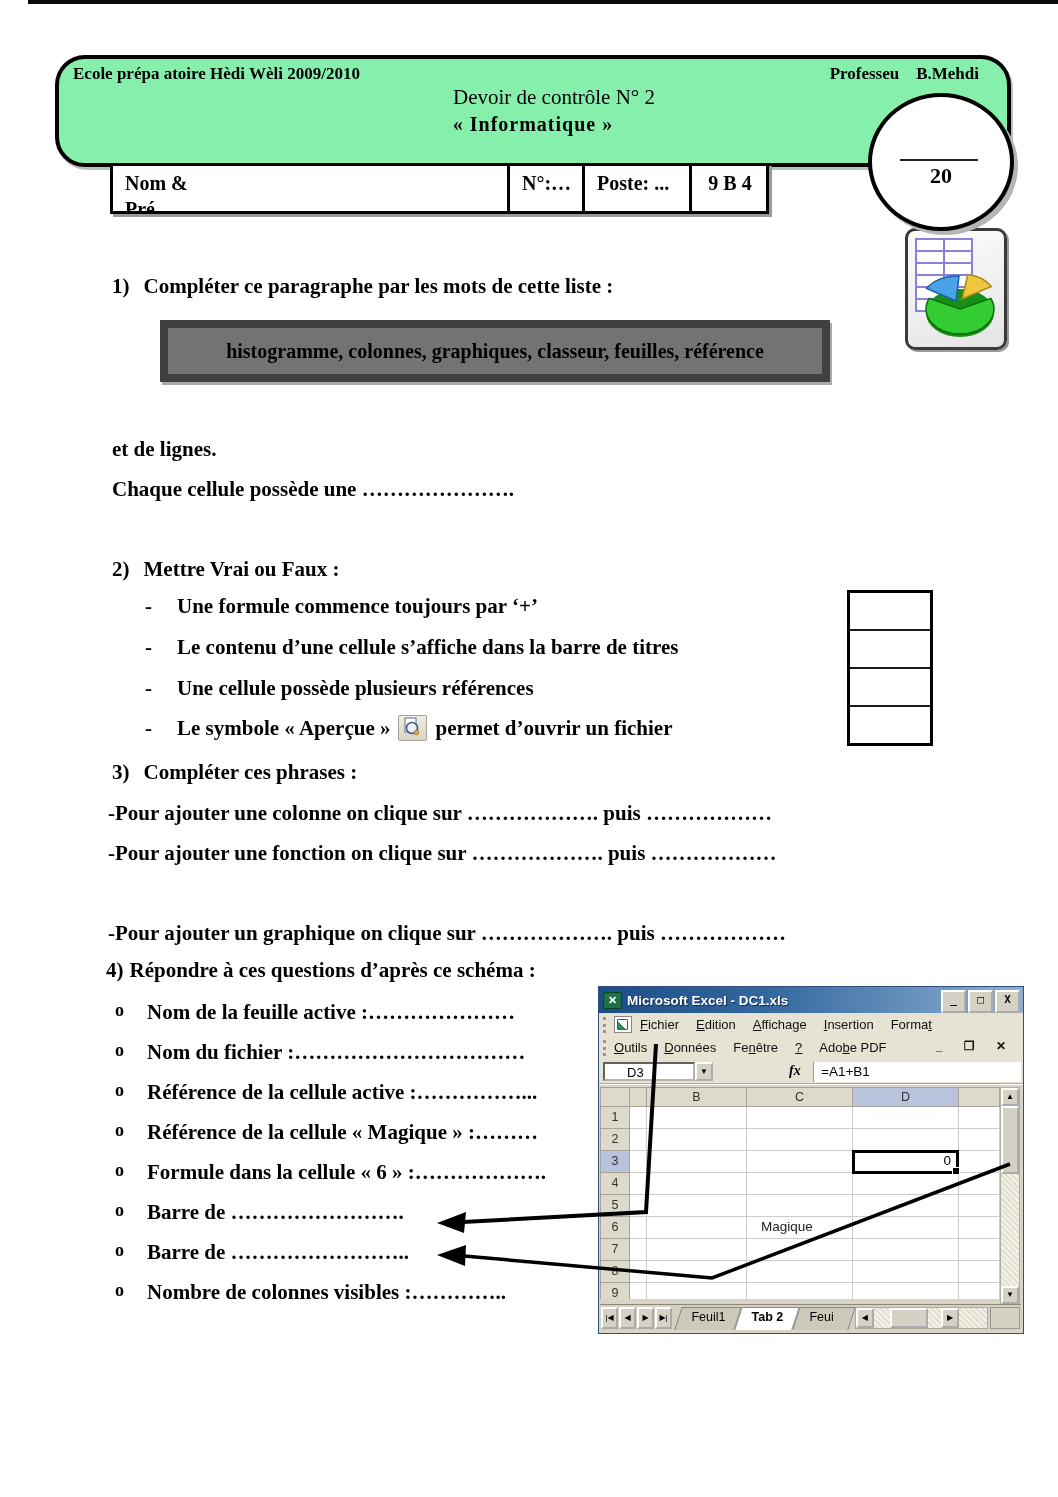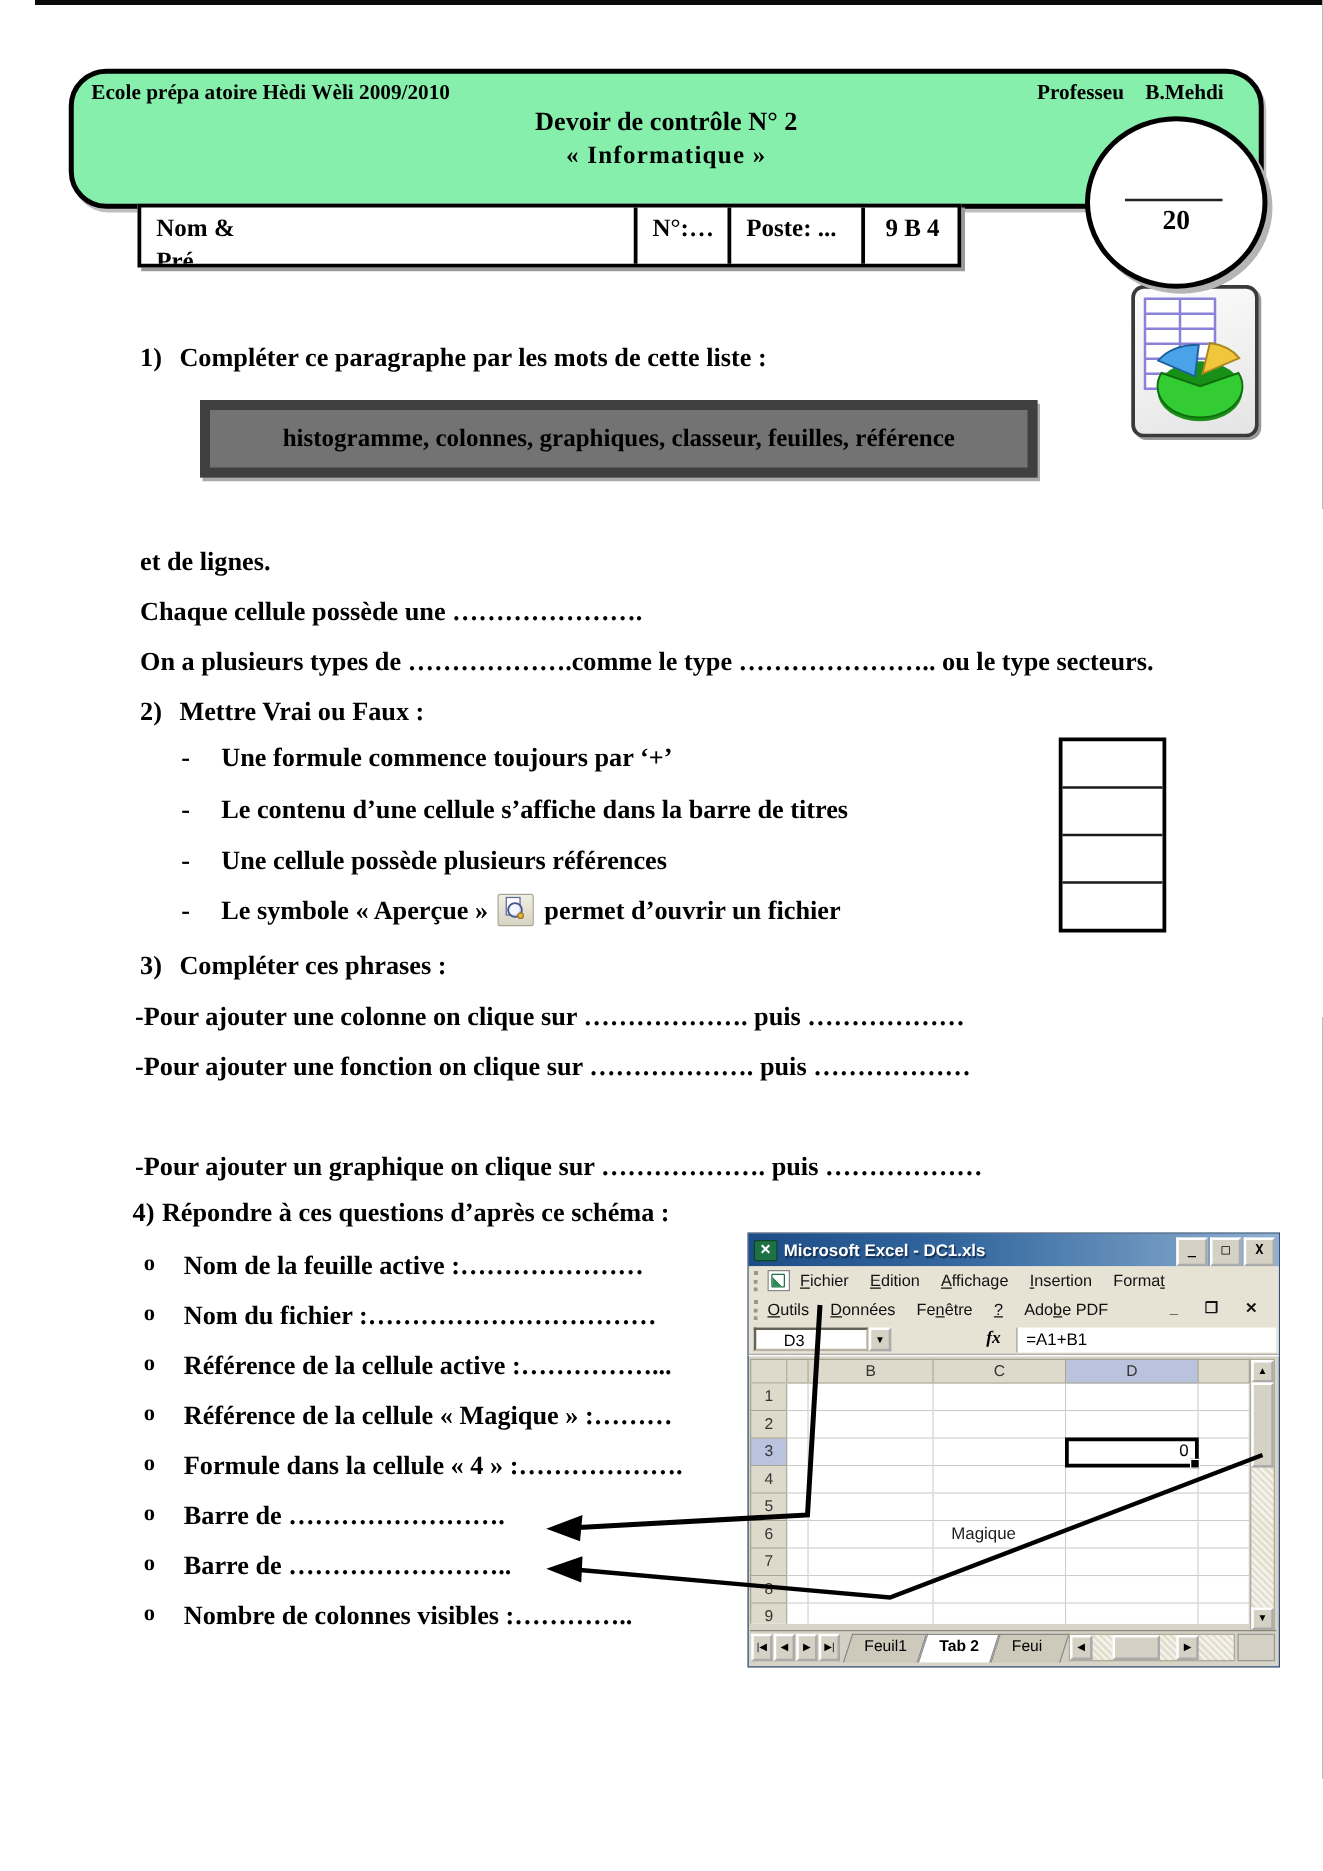--- a/index.html
+++ b/index.html
@@ -8,21 +8,21 @@
   .abs{position:absolute;}
 
   
   #scan-top{left:28px;top:0;width:1030px;height:4px;background:#0a0a0a;}
 
   
   #header-box{left:55px;top:55px;width:948px;height:104px;border:4px solid #000;border-radius:30px;
               background:#86efac;box-shadow:2px 3px 0 #bfbfbf;}
   #school{left:14px;top:5px;font-size:17px;font-weight:700;}
   #professor{right:28px;top:5px;font-size:17px;font-weight:700;white-space:pre;}
-  #exam-title{left:0;top:26px;width:100%;text-align:center;font-size:21px;font-weight:700;}
+  #exam-title{left:0;top:26px;width:100%;text-align:center;font-size:21px;font-weight:400;padding-left:21px;}
   #exam-subtitle{left:0;top:54px;width:100%;text-align:center;font-size:20px;font-weight:700;letter-spacing:1px;}
   #score-ellipse{left:868px;top:93px;width:138px;height:130px;border:4px solid #000;border-radius:50%;
                  background:#fff;box-shadow:4px 4px 0 #b5b5b5;z-index:5;}
   #score-line{left:28px;top:62px;width:78px;border-top:2.5px solid #222;}
   #score-value{left:0;top:66px;width:100%;text-align:center;font-size:22px;font-weight:700;}
 
   
   #info-table{left:110px;top:163px;height:45px;display:flex;border:3px solid #000;background:#fff;
               box-shadow:3px 3px 0 #9a9a9a;z-index:2;}
   .info-cell{border-right:3px solid #000;overflow:hidden;font-size:20px;padding:4px 10px 0 12px;
@@ -182,21 +182,20 @@
     </svg>
   </div>
 
   <div class="abs qheader" style="left:112px;top:274px;">
     <span class="qnum">1)</span><span>Compléter ce paragraphe par les mots de cette liste :</span>
   </div>
   <div class="abs" id="word-box">histogramme, colonnes, graphiques, classeur, feuilles, référence</div>
 
   <div class="abs bodyline" style="left:112px;top:437px;">et de lignes.</div>
   <div class="abs bodyline" style="left:112px;top:477px;">Chaque cellule possède une ………………….</div>
-  <div class="abs bodyline" style="left:112px;top:517px;">On a plusieurs types de ……………….comme le type ………………….. ou le type secteurs.</div>
 
   <div class="abs qheader" style="left:112px;top:557px;">
     <span class="qnum">2)</span><span>Mettre Vrai ou Faux :</span>
   </div>
   <div class="abs vf-row" style="left:145px;top:594px;">
     <span class="vf-dash">-</span>
     <span>Une formule commence toujours par ‘+’</span>
   </div>
   <div class="abs vf-row" style="left:145px;top:635px;">
     <span class="vf-dash">-</span>
@@ -245,21 +244,21 @@
       <div class="abs q4-row" style="left: 115px; top: 1080px;">
         <span class="q4-bullet">o</span>
         <span>Référence de la cellule active :……………...</span>
       </div>
       <div class="abs q4-row" style="left: 115px; top: 1120px;">
         <span class="q4-bullet">o</span>
         <span>Référence de la cellule « Magique » :………</span>
       </div>
       <div class="abs q4-row" style="left: 115px; top: 1160px;">
         <span class="q4-bullet">o</span>
-        <span>Formule dans la cellule « 4 » :……………….</span>
+        <span>Formule dans la cellule « 6 » :……………….</span>
       </div>
       <div class="abs q4-row" style="left: 115px; top: 1200px;">
         <span class="q4-bullet">o</span>
         <span>Barre de …………………….</span>
       </div>
       <div class="abs q4-row" style="left: 115px; top: 1240px;">
         <span class="q4-bullet">o</span>
         <span>Barre de ……………………..</span>
       </div>
       <div class="abs q4-row" style="left: 115px; top: 1280px;">

